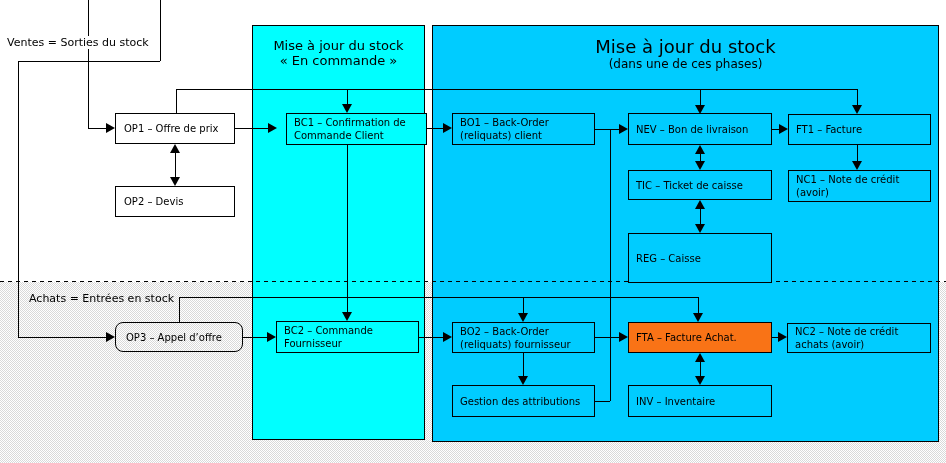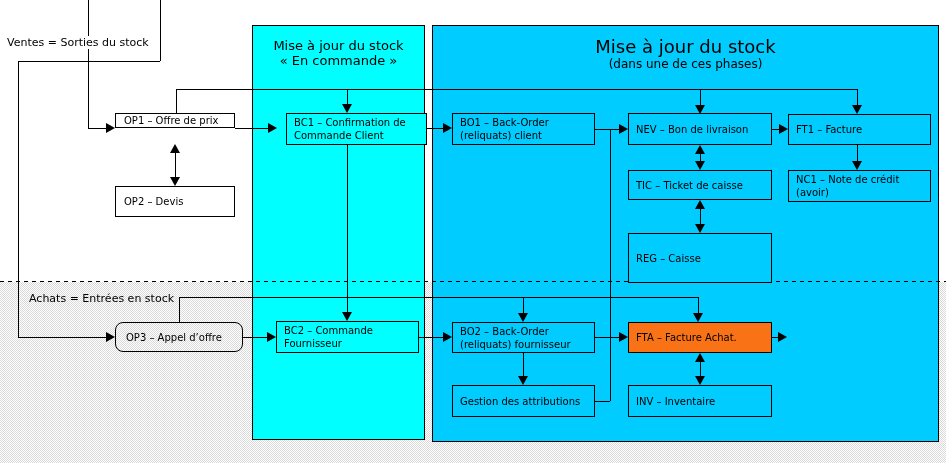--- a/index.html
+++ b/index.html
@@ -123,21 +123,21 @@
   <div class="ln hl" style="left:772px;top:337px;width:6px;"></div>
   <div class="arr r" style="left:778px;top:332px;"></div>
 
   <div class="ln vl" style="left:523px;top:353px;height:23px;"></div>
   <div class="arr d" style="left:518px;top:376px;"></div>
 
   <div class="ln vl" style="left:700px;top:362px;height:14px;"></div>
   <div class="arr u" style="left:695px;top:353px;"></div>
   <div class="arr d" style="left:695px;top:376px;"></div>
 
-  <div class="box fill-white" style="left:115px;top:113px;width:120px;height:15px;padding-left:8px;padding-right:10px;">
+  <div class="box fill-white" style="left:115px;top:113px;width:120px;height:31px;padding-left:8px;padding-right:10px;">
       <span>OP1 – Offre de prix</span>
     </div>
   <div class="box fill-white" style="left:115px;top:186px;width:120px;height:31px;padding-left:8px;">
       <span>OP2 – Devis</span>
     </div>
   <div class="box" style="left:115px;top:322px;width:128px;height:30px;padding-left:10px;border-radius:8px;">
       <span>OP3 – Appel d’offre</span>
     </div>
 
   <div class="box" style="left: 277px; top: 113px; width: 141px; height: 32px; background: rgb(0, 255, 255); margin-left: 9px;">
@@ -165,20 +165,23 @@
   <div class="box" style="left: 628px; top: 233px; width: 144px; height: 50px; background: rgb(0, 204, 255);">
       <span>REG – Caisse</span>
     </div>
 
   <div class="box" style="left: 452px; top: 322px; width: 143px; height: 31px; background: rgb(0, 204, 255);">
       <span>BO2 – Back-Order (reliquats) fournisseur</span>
     </div>
   <div class="box" style="left: 628px; top: 322px; width: 144px; height: 31px; background: #f97316;">
       <span>FTA – Facture Achat.</span>
     </div>
+  <div class="box" style="left: 787px; top: 323px; width: 144px; height: 30px; background: rgb(0, 204, 255);">
+      <span>NC2 – Note de crédit achats (avoir)</span>
+    </div>
   <div class="box" style="left: 452px; top: 385px; width: 143px; height: 32px; background: rgb(0, 204, 255);">
       <span>Gestion des attributions</span>
     </div>
   <div class="box" style="left: 628px; top: 385px; width: 144px; height: 32px; background: rgb(0, 204, 255);">
       <span>INV – Inventaire</span>
     </div>
 
   <div class="lbl" style="left:5px;top:36px;background:#fff;padding:0 2px;">Ventes = Sorties du stock</div>
   <div class="lbl" style="left:29px;top:292px;">Achats = Entrées en stock</div>
 

